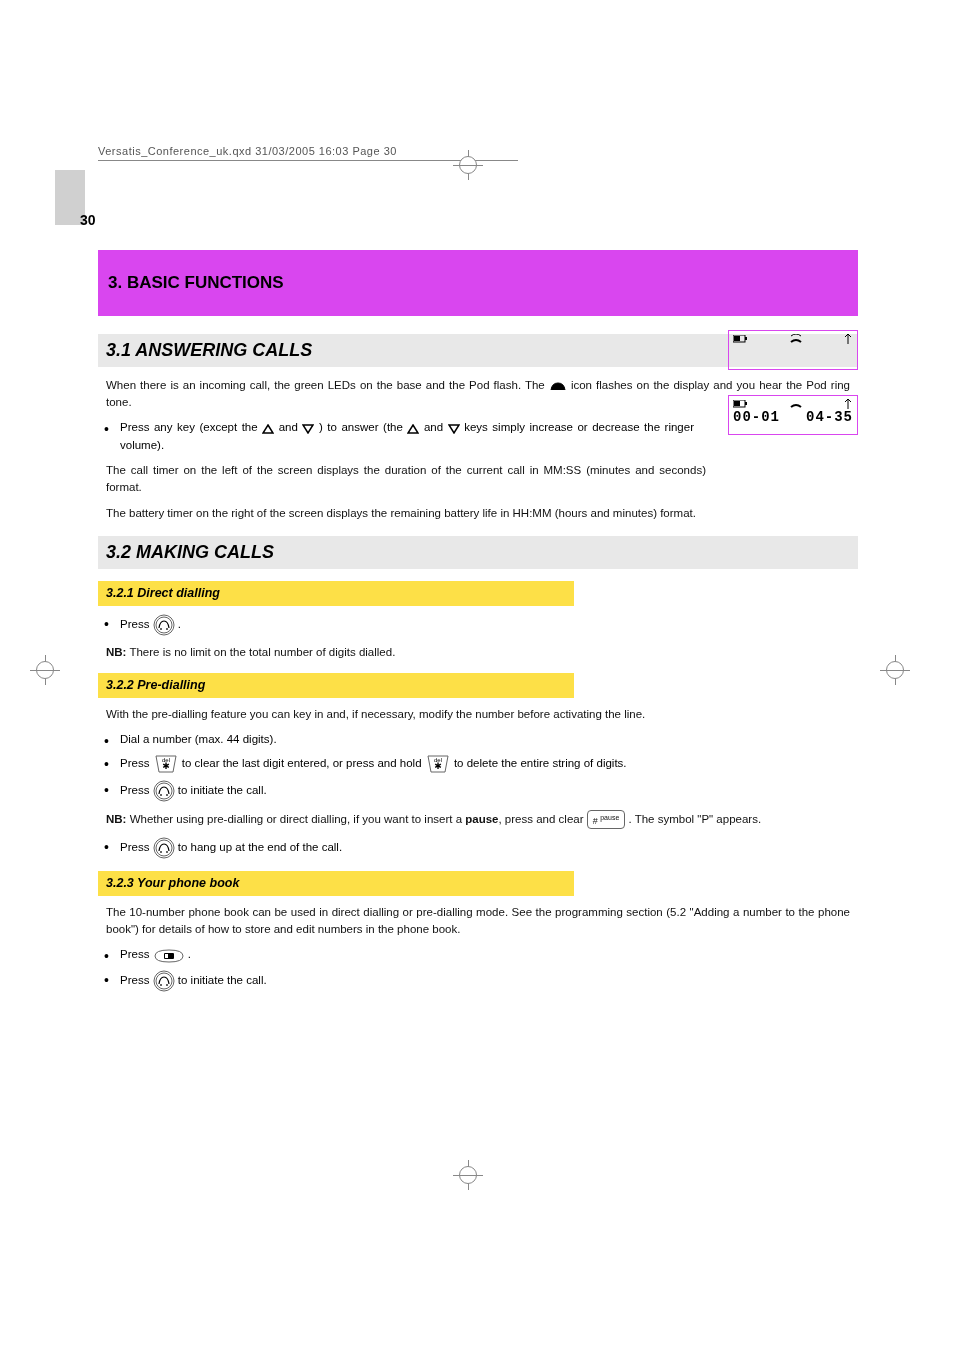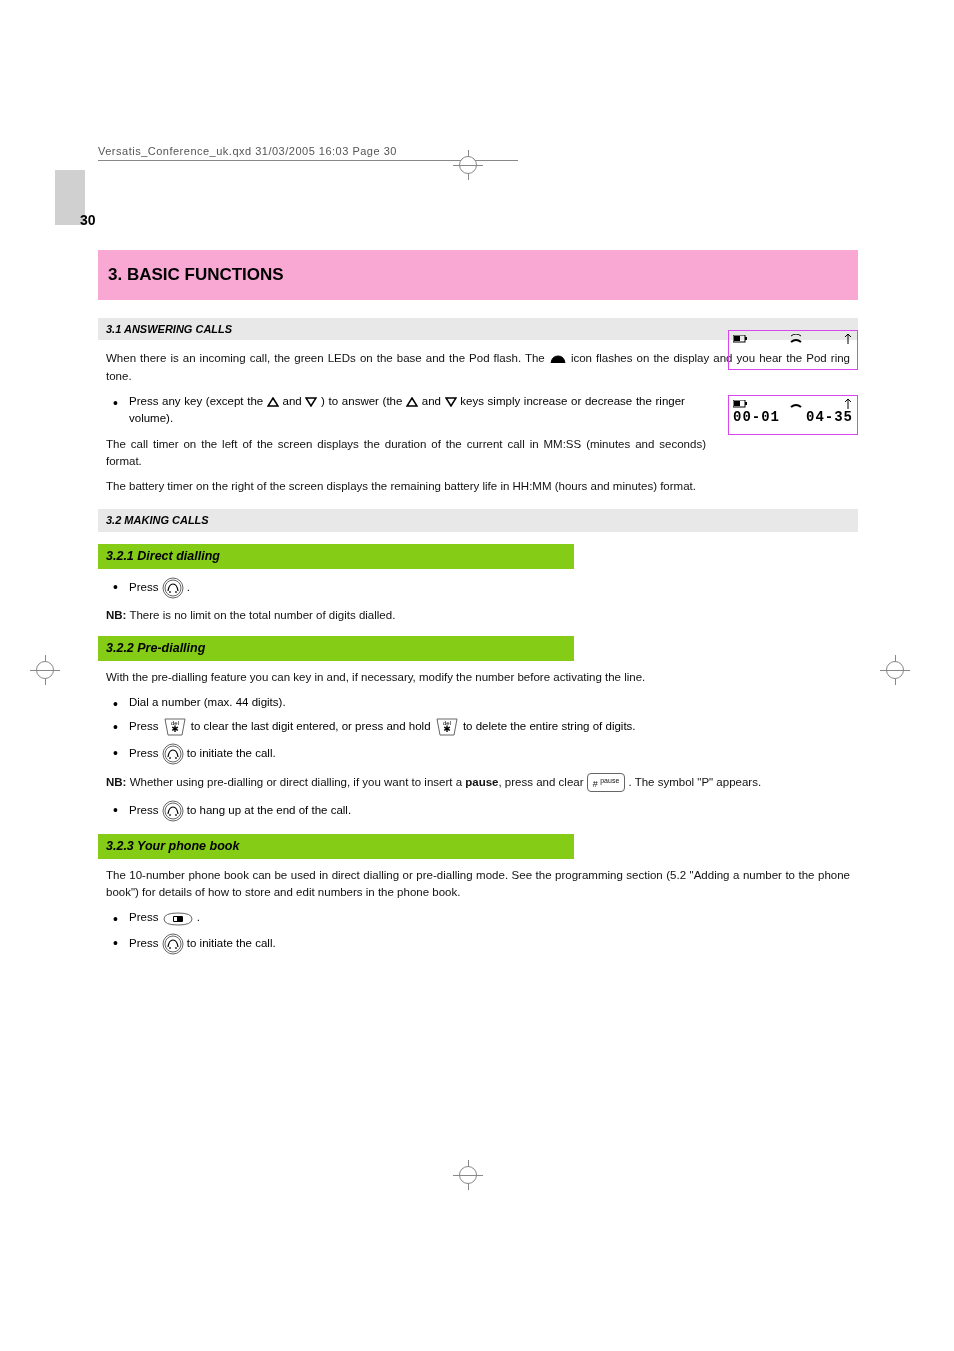--- a/index.html
+++ b/index.html
@@ -65,36 +65,36 @@
   }
   .content {
     position: absolute;
     top: 250px;
     left: 98px;
     width: 760px;
     font-size: 12px;
     line-height: 1.5;
   }
   .h1 {
-    background: #f9a8d4;
+    background: #d946ef;
     font-size: 17px;
     font-weight: bold;
-    padding: 12px 10px;
+    padding: 20px 10px;
     margin: 0 0 18px 0;
   }
   .h2 {
     background: #e8e8e8;
-    font-size: 11px;
+    font-size: 18px;
     font-weight: bold;
     font-style: italic;
     padding: 3px 8px;
     margin: 14px 0 10px 0;
   }
   .h3 {
-    background: #84cc16;
+    background: #fde047;
     font-size: 12.5px;
     font-weight: bold;
     font-style: italic;
     padding: 3px 8px;
     margin: 12px 0 8px 0;
     width: 460px;
   }
   .para {
     margin: 8px 8px;
     text-align: justify;
@@ -105,21 +105,21 @@
     width: 600px;
   }
   ul.bul {
     list-style: none;
     padding: 0;
     margin: 6px 0;
   }
   ul.bul li {
     position: relative;
     padding-left: 18px;
-    margin: 6px 13px;
+    margin: 6px 4px;
     font-size: 11.5px;
     text-align: justify;
   }
   ul.bul li::before {
     content: "•";
     position: absolute;
     left: 2px;
     top: 0;
     font-size: 14px;
   }

